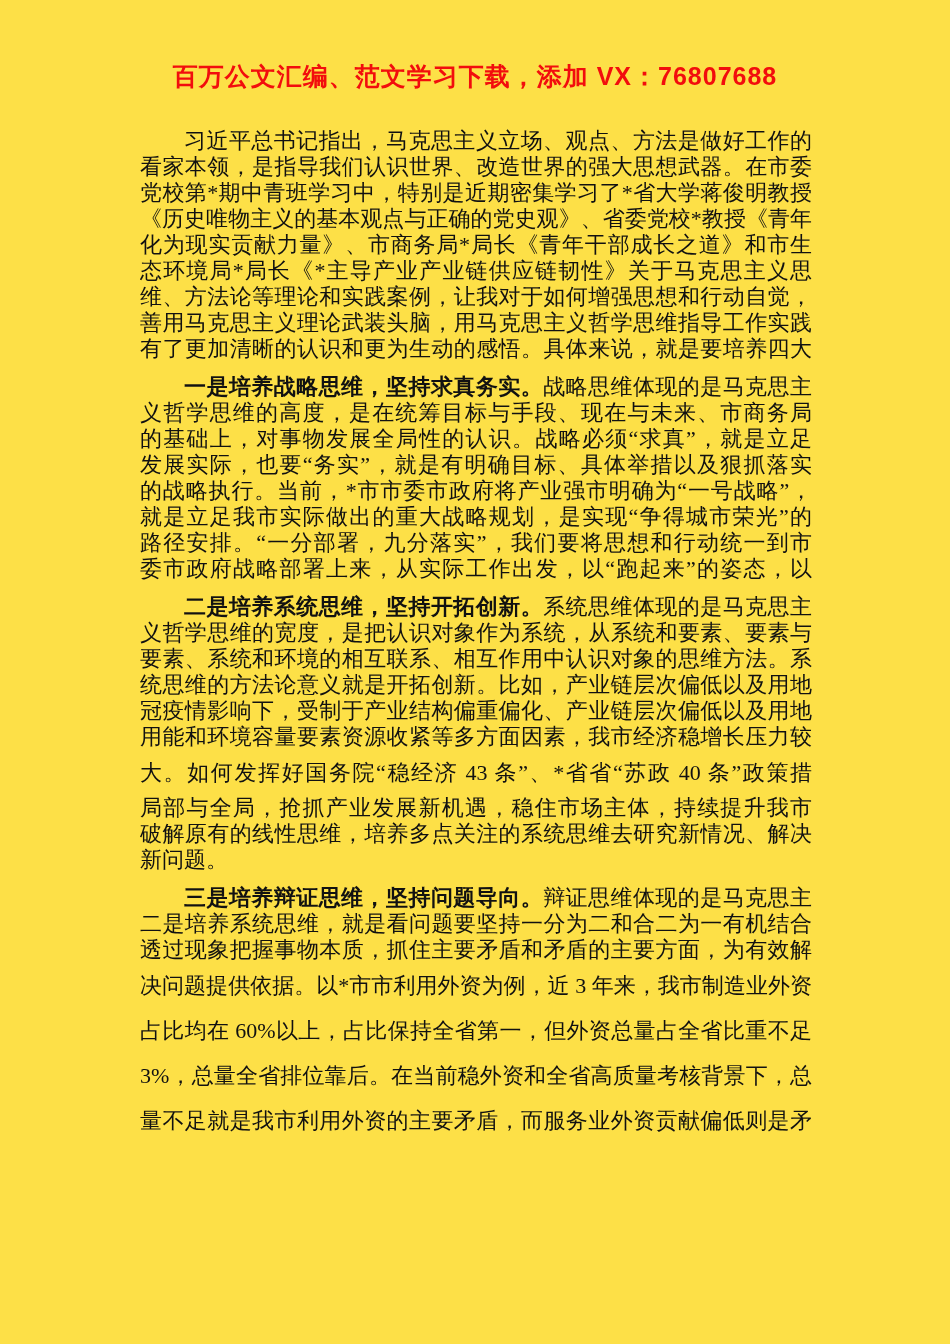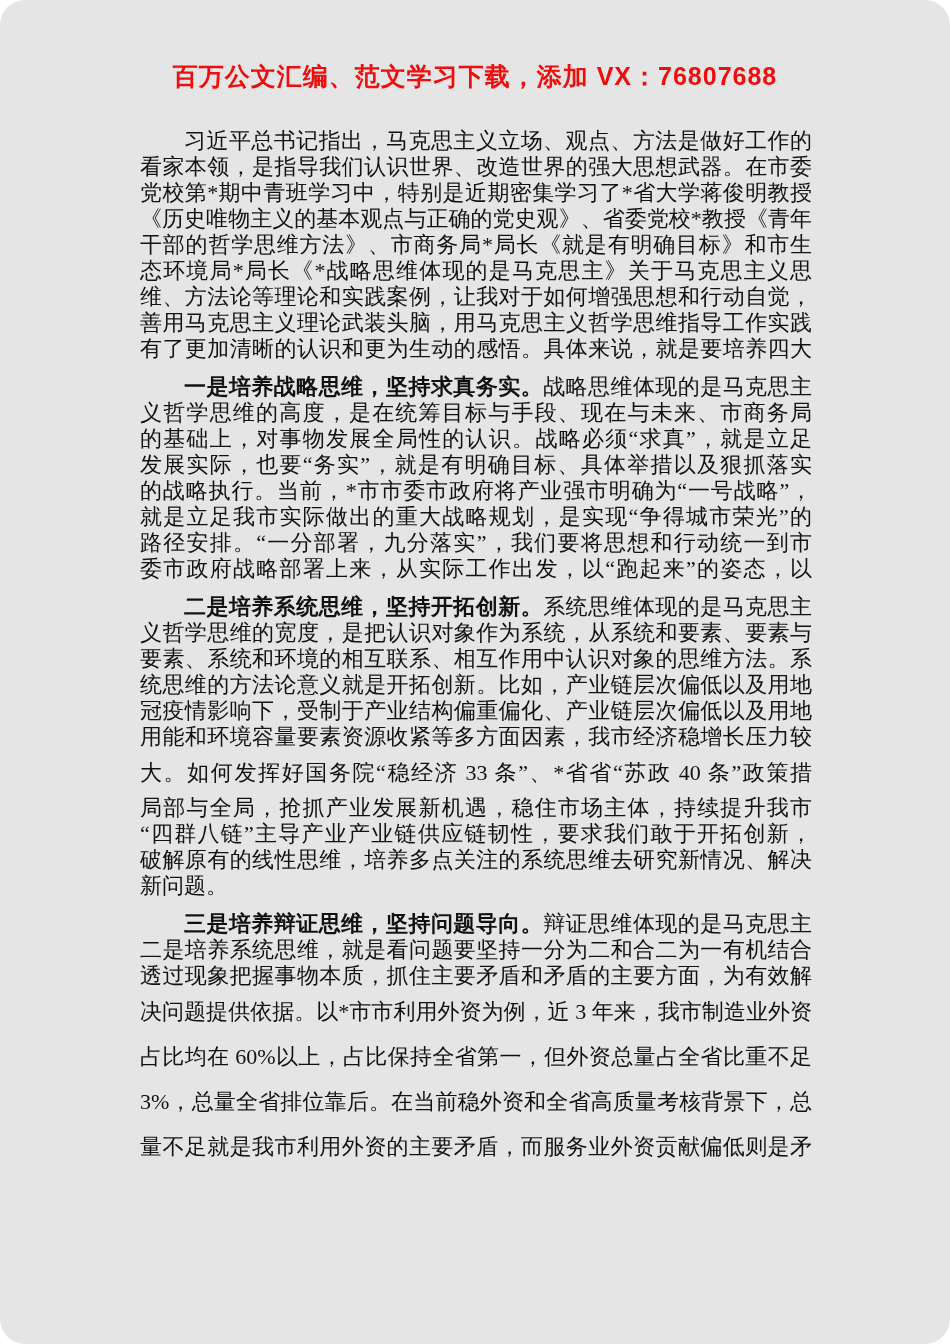--- a/index.html
+++ b/index.html
@@ -4,24 +4,23 @@
 <style>
   html, body {
     margin: 0;
     padding: 0;
     background: #ffffff;
   }
   .page {
     position: relative;
     width: 950px;
     height: 1344px;
-    background: #e5e5e5;
+    background: #fde047;
     overflow: hidden;
     font-family: "Liberation Serif", "DejaVu Serif", serif;
-    border-radius: 25px;
   }
   .promo-header {
     position: absolute;
     top: 60px;
     left: 0;
     width: 100%;
     text-align: center;
     font-family: "Liberation Sans", "DejaVu Sans", sans-serif;
     font-weight: 700;
     font-size: 25px;
@@ -64,22 +63,22 @@
 <body>
 
 <div class="page">
   <div class="promo-header" style="color: rgb(242, 13, 13);">百万公文汇编、范文学习下载，添加 VX：76807688</div>
   <div class="doc-body" style="color: rgb(17, 17, 17);">
       <div class="paragraph">
         <div class="line first"><span class="seg">习近平总书记指出，马克思主义立场、观点、方法是做好工作的</span></div>
         <div class="line"><span class="seg">看家本领，是指导我们认识世界、改造世界的强大思想武器。在市委</span></div>
         <div class="line"><span class="seg">党校第*期中青班学习中，特别是近期密集学习了*省大学蒋俊明教授</span></div>
         <div class="line"><span class="seg">《历史唯物主义的基本观点与正确的党史观》、省委党校*教授《青年</span></div>
-        <div class="line"><span class="seg">干部的哲学思维方法》、市商务局*局长《就是有明确目标》和市生</span></div>
-        <div class="line"><span class="seg">态环境局*局长《*战略思维体现的是马克思主》关于马克思主义思</span></div>
+        <div class="line"><span class="seg">化为现实贡献力量》、市商务局*局长《青年干部成长之道》和市生</span></div>
+        <div class="line"><span class="seg">态环境局*局长《*主导产业产业链供应链韧性》关于马克思主义思</span></div>
         <div class="line"><span class="seg">维、方法论等理论和实践案例，让我对于如何增强思想和行动自觉，</span></div>
         <div class="line"><span class="seg">善用马克思主义理论武装头脑，用马克思主义哲学思维指导工作实践</span></div>
         <div class="line"><span class="seg">有了更加清晰的认识和更为生动的感悟。具体来说，就是要培养四大</span></div>
       </div>
       <div class="paragraph">
         <div class="line first"><span class="seg bold">一是培养战略思维，坚持求真务实。</span><span class="seg">战略思维体现的是马克思主</span></div>
         <div class="line"><span class="seg">义哲学思维的高度，是在统筹目标与手段、现在与未来、市商务局</span></div>
         <div class="line"><span class="seg">的基础上，对事物发展全局性的认识。战略必须“求真”，就是立足</span></div>
         <div class="line"><span class="seg">发展实际，也要“务实”，就是有明确目标、具体举措以及狠抓落实</span></div>
         <div class="line"><span class="seg">的战略执行。当前，*市市委市政府将产业强市明确为“一号战略”，</span></div>
@@ -87,23 +86,22 @@
         <div class="line"><span class="seg">路径安排。“一分部署，九分落实”，我们要将思想和行动统一到市</span></div>
         <div class="line"><span class="seg">委市政府战略部署上来，从实际工作出发，以“跑起来”的姿态，以</span></div>
       </div>
       <div class="paragraph">
         <div class="line first"><span class="seg bold">二是培养系统思维，坚持开拓创新。</span><span class="seg">系统思维体现的是马克思主</span></div>
         <div class="line"><span class="seg">义哲学思维的宽度，是把认识对象作为系统，从系统和要素、要素与</span></div>
         <div class="line"><span class="seg">要素、系统和环境的相互联系、相互作用中认识对象的思维方法。系</span></div>
         <div class="line"><span class="seg">统思维的方法论意义就是开拓创新。比如，产业链层次偏低以及用地</span></div>
         <div class="line"><span class="seg">冠疫情影响下，受制于产业结构偏重偏化、产业链层次偏低以及用地</span></div>
         <div class="line"><span class="seg">用能和环境容量要素资源收紧等多方面因素，我市经济稳增长压力较</span></div>
-        <div class="line tall"><span class="seg">大。如何发挥好国务院“稳经济 33 条”、*省省“苏政 40 条”政策措</span></div>
+        <div class="line tall"><span class="seg">大。如何发挥好国务院“稳经济 43 条”、*省省“苏政 40 条”政策措</span></div>
         <div class="line"><span class="seg">局部与全局，抢抓产业发展新机遇，稳住市场主体，持续提升我市</span></div>
-        <div class="line"><span class="seg">“四群八链”主导产业产业链供应链韧性，要求我们敢于开拓创新，</span></div>
         <div class="line"><span class="seg">破解原有的线性思维，培养多点关注的系统思维去研究新情况、解决</span></div>
         <div class="line last"><span class="seg">新问题。</span></div>
       </div>
       <div class="paragraph">
         <div class="line first"><span class="seg bold">三是培养辩证思维，坚持问题导向。</span><span class="seg">辩证思维体现的是马克思主</span></div>
         <div class="line"><span class="seg">二是培养系统思维，就是看问题要坚持一分为二和合二为一有机结合</span></div>
         <div class="line"><span class="seg">透过现象把握事物本质，抓住主要矛盾和矛盾的主要方面，为有效解</span></div>
         <div class="line tall"><span class="seg">决问题提供依据。以*市市利用外资为例，近 3 年来，我市制造业外资</span></div>
         <div class="line tall"><span class="seg">占比均在 60%以上，占比保持全省第一，但外资总量占全省比重不足</span></div>
         <div class="line tall"><span class="seg">3%，总量全省排位靠后。在当前稳外资和全省高质量考核背景下，总</span></div>

